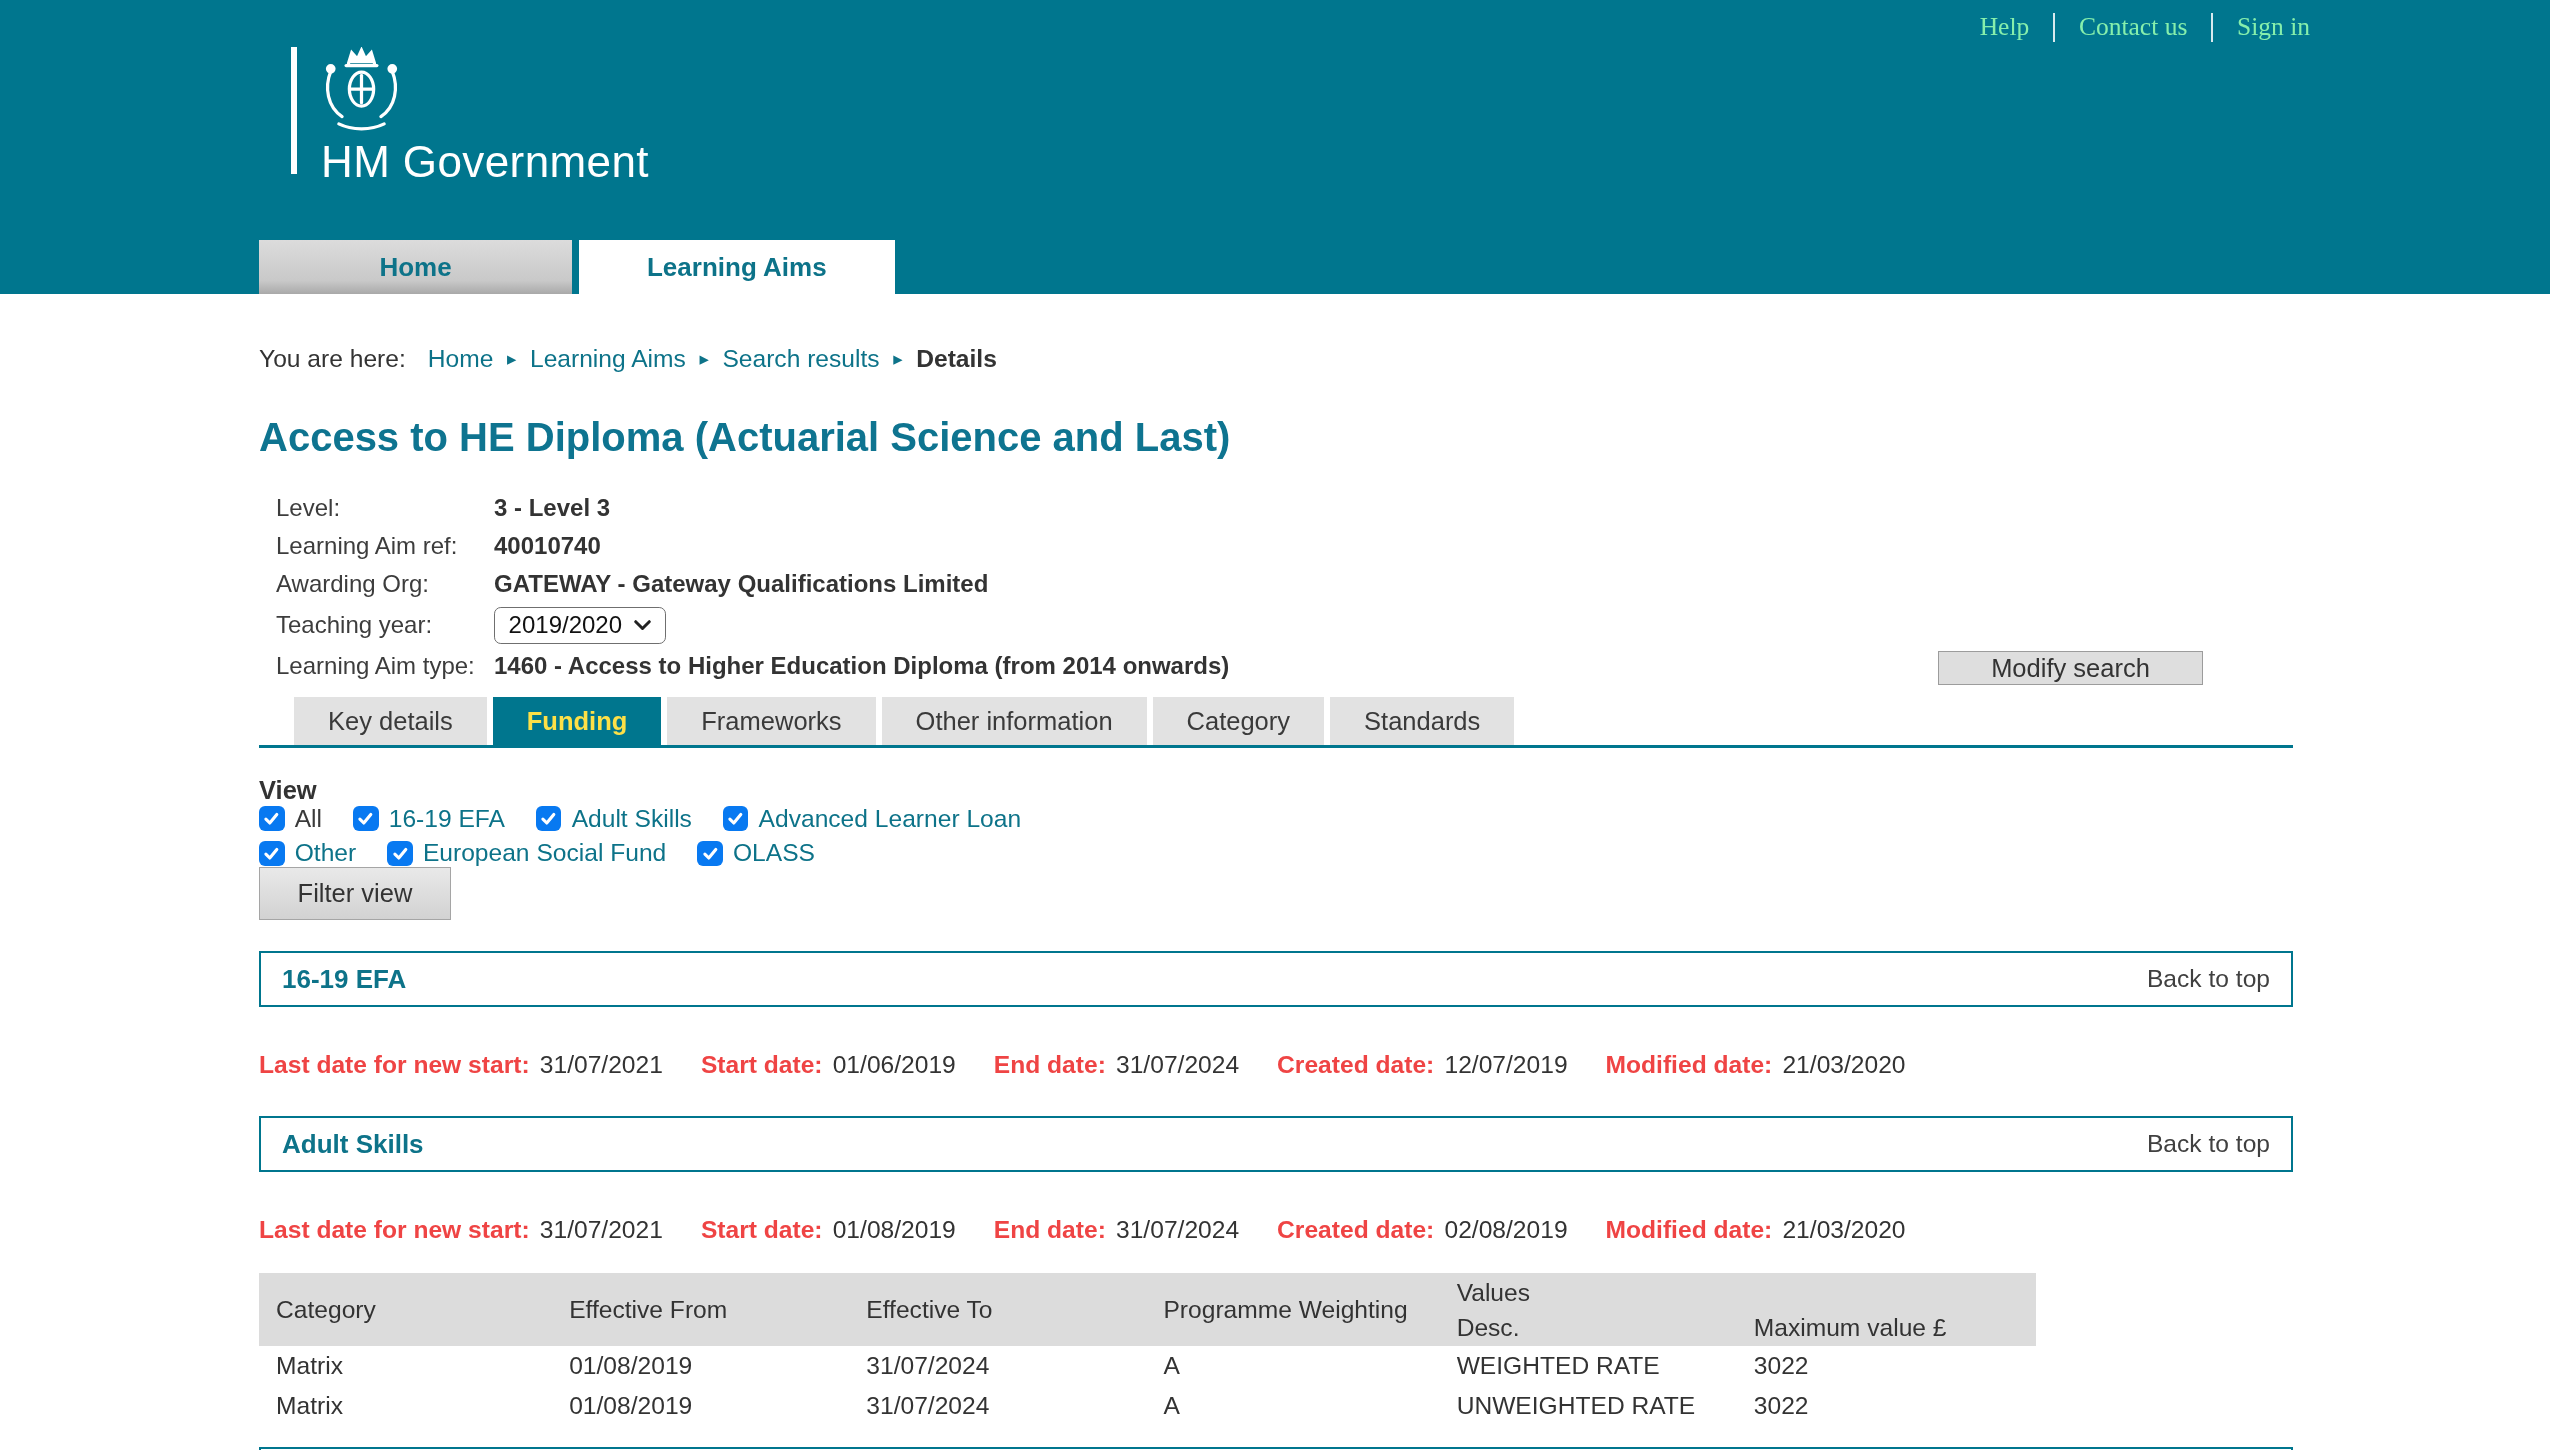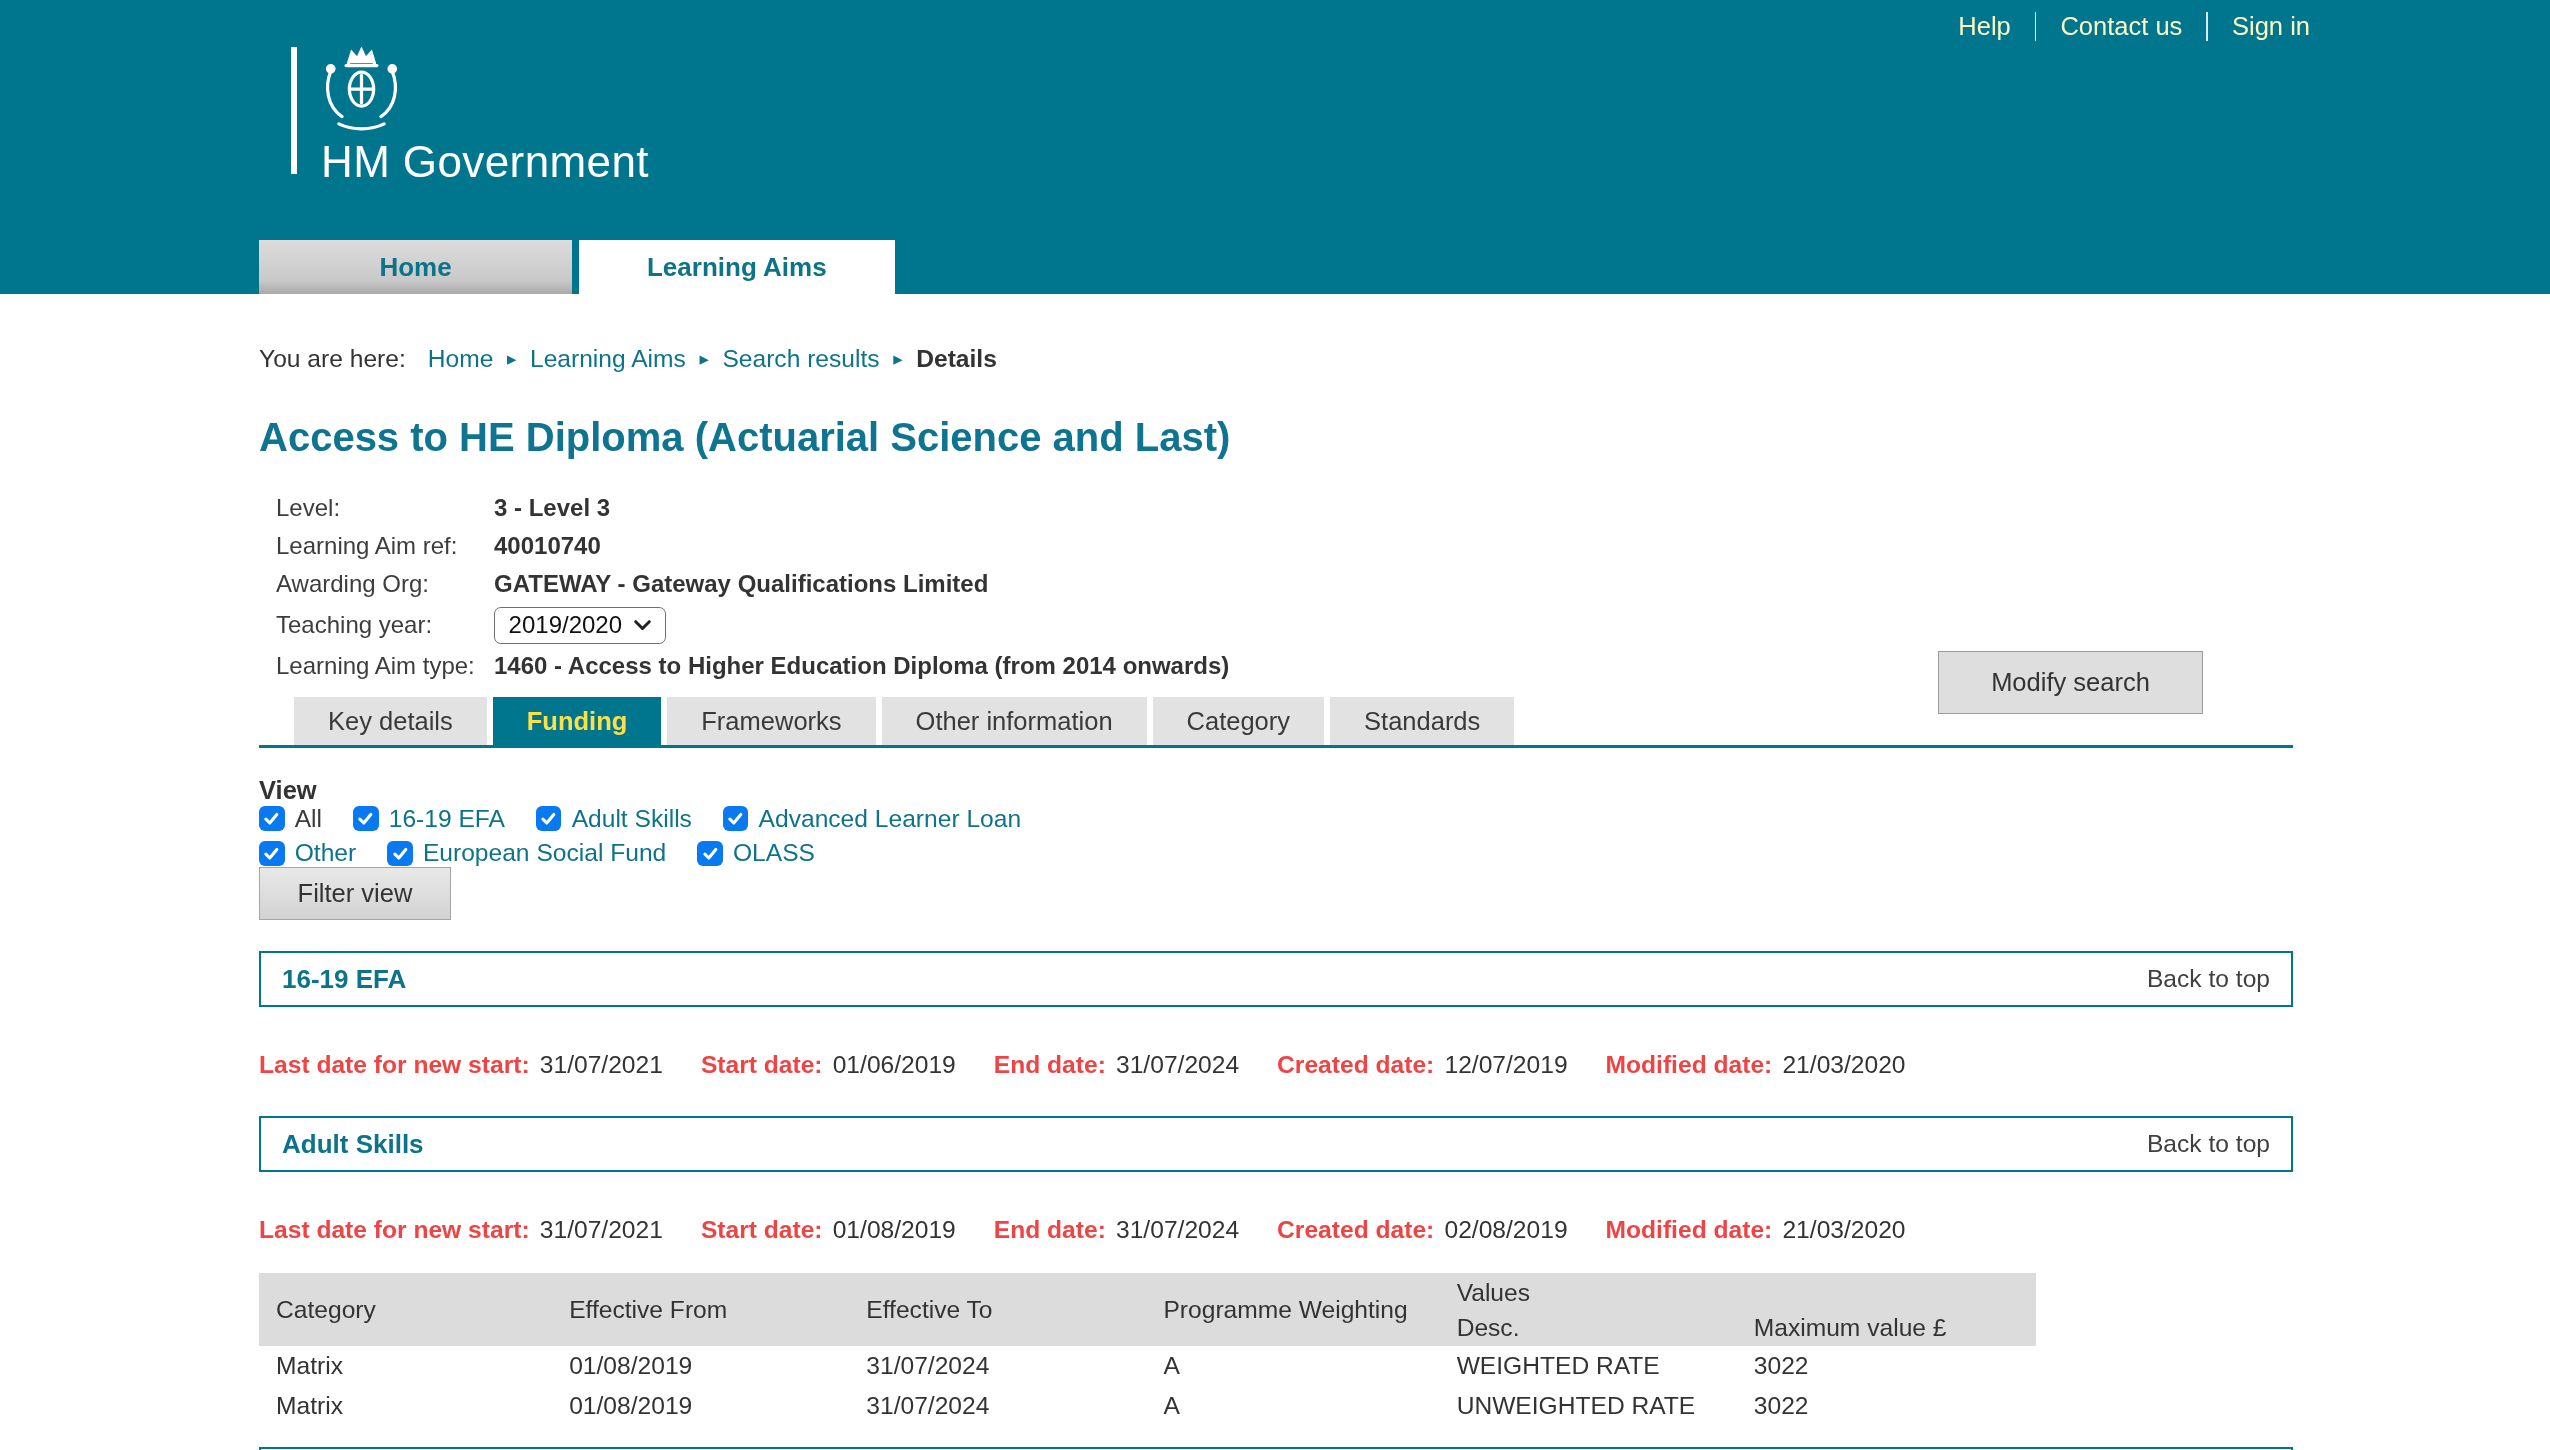--- a/index.html
+++ b/index.html
@@ -2,21 +2,21 @@
 <html style="font-size:13.6px"><head>
 <meta charset="utf-8">
 <style>
   * { margin: 0; padding: 0; box-sizing: border-box; }
   html, body { width: 2550px; height: 1451px; overflow: hidden; background: #fff;
     font-family: "Liberation Sans", sans-serif; color: #333; position: relative; }
 
   
   .banner { position: relative; width: 100%; height: 294px; background: #00768E; }
   .top-links { position: absolute; top: 12px; right: 240px; display: flex; align-items: center; }
-  .top-link { color: #fef9c3; font-size: 25.5px; text-decoration: none; cursor: pointer; }
+  .top-link { color: #86efac; font-size: 25.5px; text-decoration: none; cursor: pointer; font-family: Liberation Serif, serif; }
   .top-sep { width: 1.7px; height: 29px; background: rgba(255,255,255,0.85); margin: 0 24px; }
 
   .logo { position: absolute; left: 259px; top: 47px; display: flex; padding-left: 32px; }
   .logo-bar { width: 6px; height: 127px; background: #fff; }
   .logo-body { margin-left: 24px; }
   .crest { display: block; }
   .logo-text { color: #fff; font-size: 44px; font-weight: 400; margin-top: 5.1px; letter-spacing: 0.4px; }
 
   .main-tabs { position: absolute; left: 259px; bottom: 0; display: flex; }
   .main-tab { height: 54px; line-height: 54px; text-align: center; font-size: 26px; font-weight: bold;
@@ -38,21 +38,21 @@
   .details { margin-top: 29px; font-size: 24px; }
   .detail-row { display: flex; align-items: center; min-height: 38px; }
   .detail-row.select-row { min-height: 44px; }
   .detail-label { width: 235px; padding-left: 17px; color: #3d3d3d; }
   .detail-value { font-weight: bold; color: #333; }
   .year-select { display: inline-flex; align-items: center; border: 1.7px solid #6f6f6f; border-radius: 6.8px;
     height: 37px; padding: 0 13.6px; background: #fff; cursor: pointer; }
   .year-select .val { font-size: 24px; color: #111; }
   .year-select svg { margin-left: 12px; }
 
-  .modify-search { position: absolute; left: 1938px; top: 651px; width: 265px; height: 63px;
+  .modify-search { position: absolute; left: 1938px; top: 651px; width: 265px; height: 34px;
     background: #dedede; border: 1.7px solid #9c9c9c; font-size: 25.5px; color: #333;
     font-family: "Liberation Sans", sans-serif; cursor: pointer; }
 
   .subtabs { margin-top: 12px; margin-left: 35px; display: flex; }
   .subtab { height: 48px; line-height: 48px; padding: 0 34px; background: #e2e2e2; color: #3a3a3a;
     font-size: 25.5px; margin-right: 6px; cursor: pointer; white-space: nowrap; }
   .subtab.active { background: #00768E; color: #fde047; font-weight: bold; }
   .subtab-underline { width: 2034px; height: 3.4px; background: #00768E; }
 
   .view-row { margin-top: 25.5px; display: flex; align-items: flex-start; flex-direction: column; }

